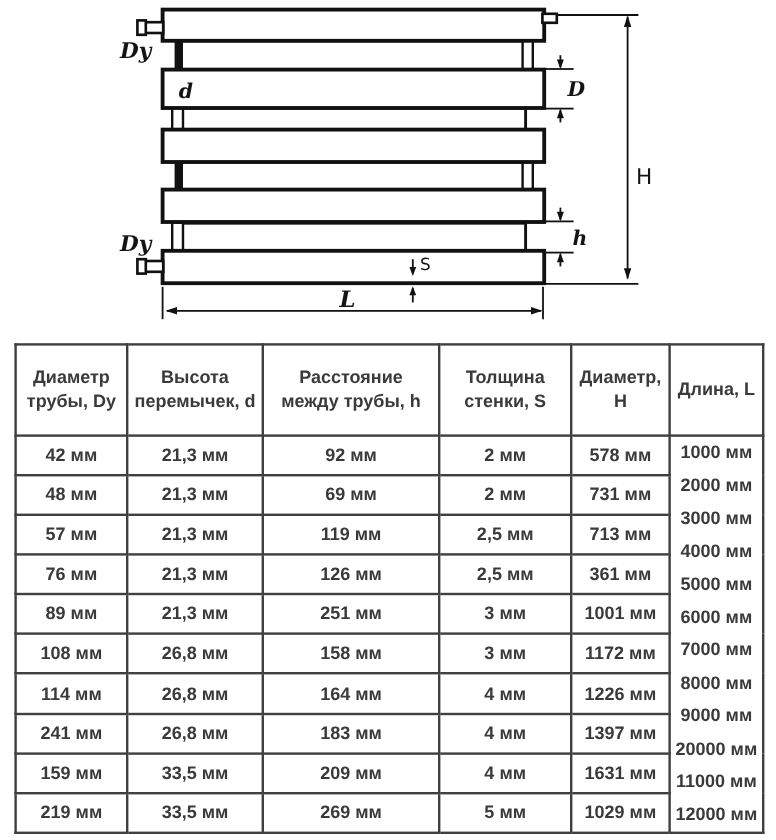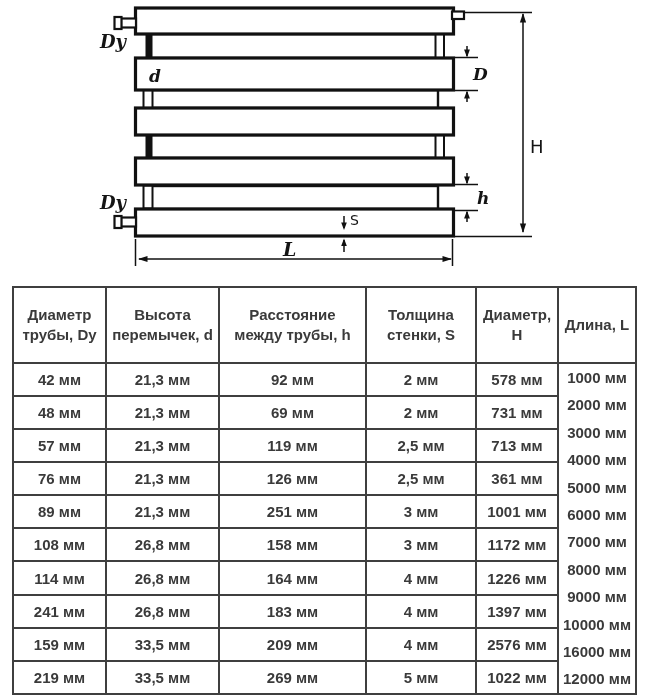--- a/index.html
+++ b/index.html
@@ -136,22 +136,22 @@
           <td class="len-cell" rowspan="10">
             <div>1000 мм</div>
             <div>2000 мм</div>
             <div>3000 мм</div>
             <div>4000 мм</div>
             <div>5000 мм</div>
             <div>6000 мм</div>
             <div>7000 мм</div>
             <div>8000 мм</div>
             <div>9000 мм</div>
-            <div>10000 мм</div>
-            <div>16000 мм</div>
+            <div>20000 мм</div>
+            <div>11000 мм</div>
             <div>12000 мм</div>
           </td>
         </tr>
         <tr>
           <td>48 мм</td>
           <td>21,3 мм</td>
           <td>69 мм</td>
           <td>2 мм</td>
           <td>731 мм</td>
         </tr>
@@ -195,25 +195,25 @@
           <td>26,8 мм</td>
           <td>183 мм</td>
           <td>4 мм</td>
           <td>1397 мм</td>
         </tr>
         <tr>
           <td>159 мм</td>
           <td>33,5 мм</td>
           <td>209 мм</td>
           <td>4 мм</td>
-          <td>2576 мм</td>
+          <td>1631 мм</td>
         </tr>
         <tr>
           <td>219 мм</td>
           <td>33,5 мм</td>
           <td>269 мм</td>
           <td>5 мм</td>
-          <td>1022 мм</td>
+          <td>1029 мм</td>
         </tr>
       </tbody>
   </table>
 
 </div>
 
 </body></html>

